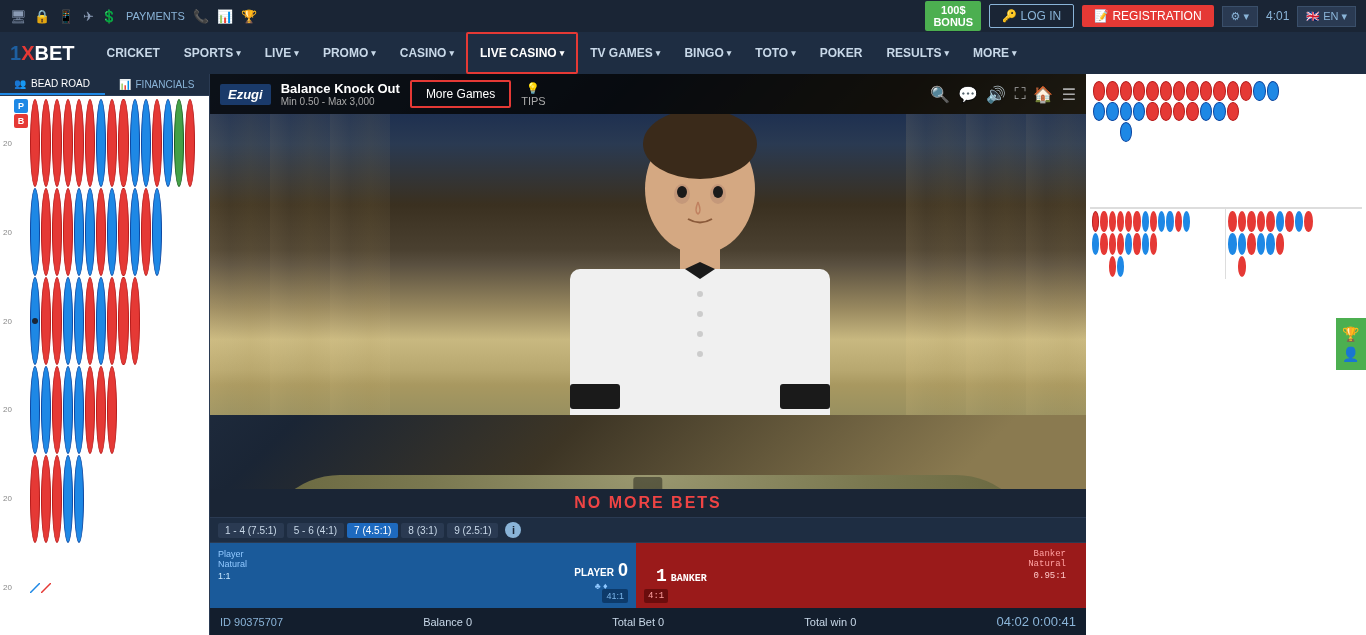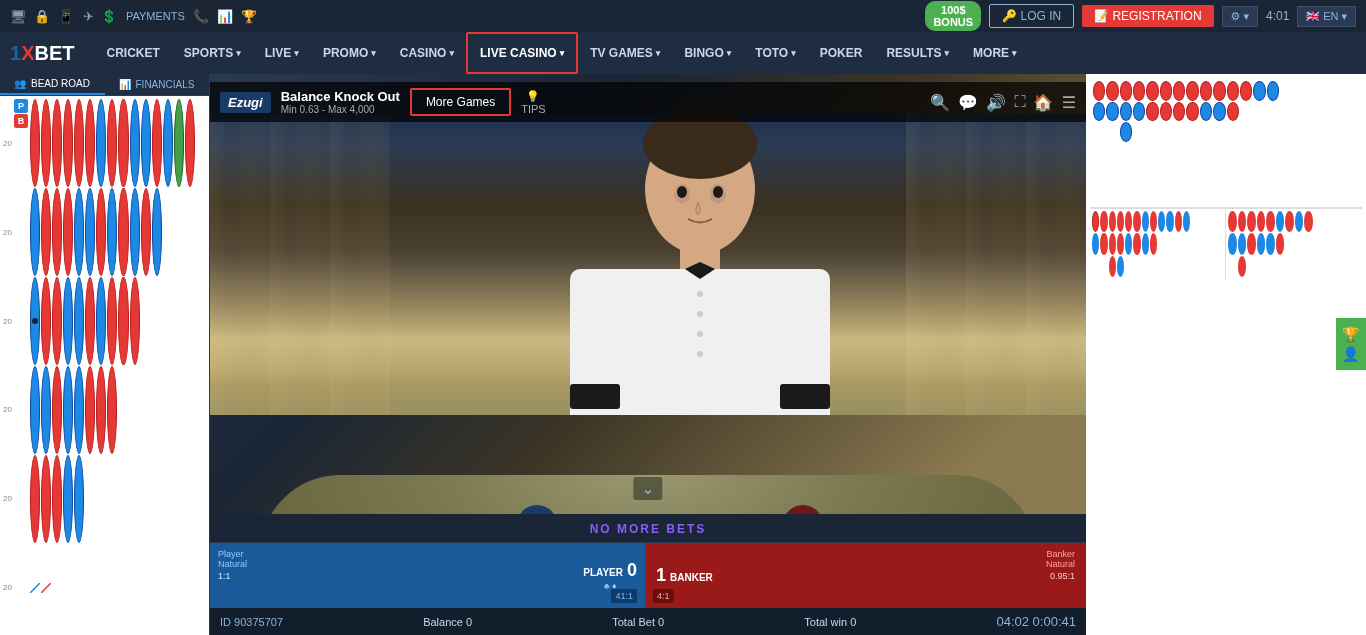--- a/index.html
+++ b/index.html
@@ -18,21 +18,21 @@
     .top-bar-icon { color: #8a9bb5; font-size: 13px; cursor: pointer; }
     .top-bar-right { display: flex; align-items: center; gap: 8px; }
     .bonus-btn {
       background: #4caf50;
       color: #fff;
       border: none;
       padding: 3px 8px;
       font-size: 11px;
       font-weight: bold;
       cursor: pointer;
-      border-radius: 10px;
+      border-radius: 2px;
     }
     .login-btn {
       background: transparent;
       color: #8ab4d8;
       border: 1px solid #8ab4d8;
       padding: 4px 12px;
       font-size: 12px;
       cursor: pointer;
       border-radius: 2px;
     }
@@ -98,21 +98,20 @@
       top: 0;
       left: 0;
       right: 0;
       height: 40px;
       background: rgba(0,0,0,0.7);
       display: flex;
       align-items: center;
       padding: 0 10px;
       gap: 10px;
       z-index: 10;
-      margin-top: 8px;
     }
     .ezugi-logo {
       background: #1a3a6a;
       color: #fff;
       padding: 3px 8px;
       font-size: 13px;
       font-style: italic;
       font-weight: bold;
       border-radius: 2px;
     }
@@ -562,21 +561,21 @@
   </div>
 
   <div class="center-video">
 
     <div class="game-header">
       <div class="ezugi-logo">
         <span>Ezugi</span>
       </div>
       <div class="game-title-block">
         <div class="title">Balance Knock Out</div>
-        <div class="subtitle">Min 0.63 - Max 4,000</div>
+        <div class="subtitle">Min 0.50 - Max 3,000</div>
       </div>
       <button class="more-games-btn">More Games</button>
       <div class="tips-btn">
         <span>💡</span>
         <span>TIPS</span>
       </div>
 
       <div style="margin-left:auto;display:flex;gap:8px;align-items:center;">
         <span style="color:#aaa;cursor:pointer;">🔍</span>
         <span style="color:#aaa;cursor:pointer;">💬</span>
@@ -666,23 +665,31 @@
 
         <path d="M 1060 185 A 70 70 0 0 1 1120 225" stroke="#e53935" stroke-width="8" fill="none"></path>
       </svg>
     </div>
 
     <div class="bottom-chevron">⌄</div>
 
     <div class="game-bottom-panels">
 
       <div style="background:#1a2535;text-align:center;padding:5px;border-bottom:1px solid #2a3a52;">
-        <span style="color:#8b5cf6;font-size:12px;font-weight:bold;letter-spacing:2px;">NO MORE BETS</span>
-      </div>
-
+        <span style="color:#ef4444;font-size:16px;font-weight:bold;letter-spacing:2px;">NO MORE BETS</span>
+      </div>
+
+      <div style="display:flex;background:#1e2d42;padding:4px 8px;gap:3px;align-items:center;border-bottom:1px solid #2a3a52;">
+        <div style="background:#2a3a52;color:#c8d8e8;padding:2px 7px;font-size:10px;border-radius:2px;cursor:pointer;">1 - 4 (7.5:1)</div>
+        <div style="background:#2a3a52;color:#c8d8e8;padding:2px 7px;font-size:10px;border-radius:2px;cursor:pointer;">5 - 6 (4:1)</div>
+        <div style="background:#1e6abf;color:#fff;padding:2px 7px;font-size:10px;border-radius:2px;cursor:pointer;">7 (4.5:1)</div>
+        <div style="background:#2a3a52;color:#c8d8e8;padding:2px 7px;font-size:10px;border-radius:2px;cursor:pointer;">8 (3:1)</div>
+        <div style="background:#2a3a52;color:#c8d8e8;padding:2px 7px;font-size:10px;border-radius:2px;cursor:pointer;">9 (2.5:1)</div>
+        <div style="background:#8ab4d8;color:#1a2535;width:16px;height:16px;border-radius:50%;display:flex;align-items:center;justify-content:center;font-size:11px;font-weight:bold;margin-left:4px;cursor:pointer;">i</div>
+      </div>
 
       <div style="display:flex;height:65px;">
 
         <div style="flex:1.3;background:#1a5a9a;display:flex;padding:6px 8px;position:relative;">
           <div style="flex:1;">
             <div style="color:#90c8ff;font-size:9px;">Player<br>Natural</div>
             <div style="color:#c8e8ff;font-size:9px;margin-top:2px;">1:1</div>
           </div>
           <div style="display:flex;flex-direction:column;align-items:center;justify-content:center;margin-left:8px;">
             <div style="display:flex;align-items:baseline;gap:4px;">
@@ -690,21 +697,21 @@
               <span style="color:#fff;font-size:18px;font-weight:bold;">0</span>
             </div>
             <div style="color:#90c8ff;font-size:9px;">♣ ♦</div>
           </div>
           <div style="position:absolute;bottom:5px;right:8px;color:#7ab4e8;font-size:9px;background:#0d3a6a;padding:2px 4px;border-radius:2px;">
             <span>41:1</span>
           </div>
         </div>
 
 
-        <div style="flex:1.3;background:#9a1a1a;display:flex;padding:6px 11px;position:relative;flex-direction:row-reverse;">
+        <div style="flex:1.3;background:#9a1a1a;display:flex;padding:6px 20px;position:relative;flex-direction:row-reverse;font-family:Liberation Mono, monospace;">
           <div style="flex:1;text-align:right;">
             <div style="color:#ffa0a0;font-size:9px;">Banker<br>Natural</div>
             <div style="color:#ffc8c8;font-size:9px;margin-top:2px;">0.95:1</div>
           </div>
           <div style="display:flex;flex-direction:column;align-items:center;justify-content:center;margin-right:8px;">
             <div style="display:flex;align-items:baseline;gap:4px;">
               <span style="color:#fff;font-size:18px;font-weight:bold;">1</span>
               <span style="color:#fff;font-size:10px;font-weight:bold;">BANKER</span>
             </div>
           </div>

